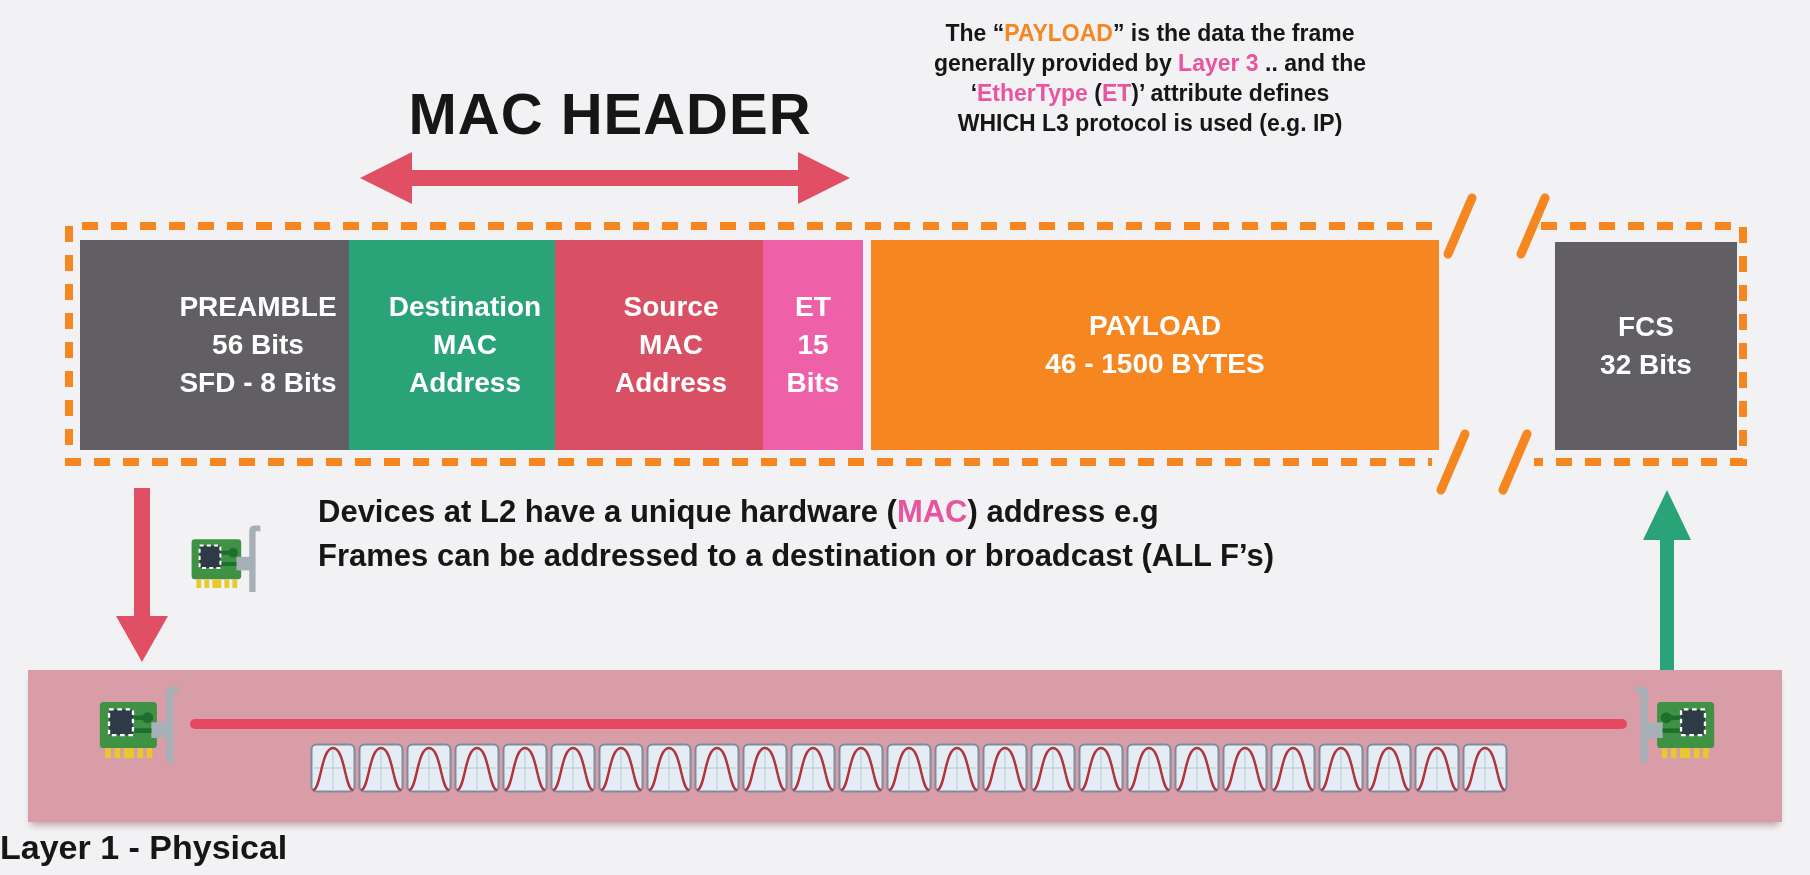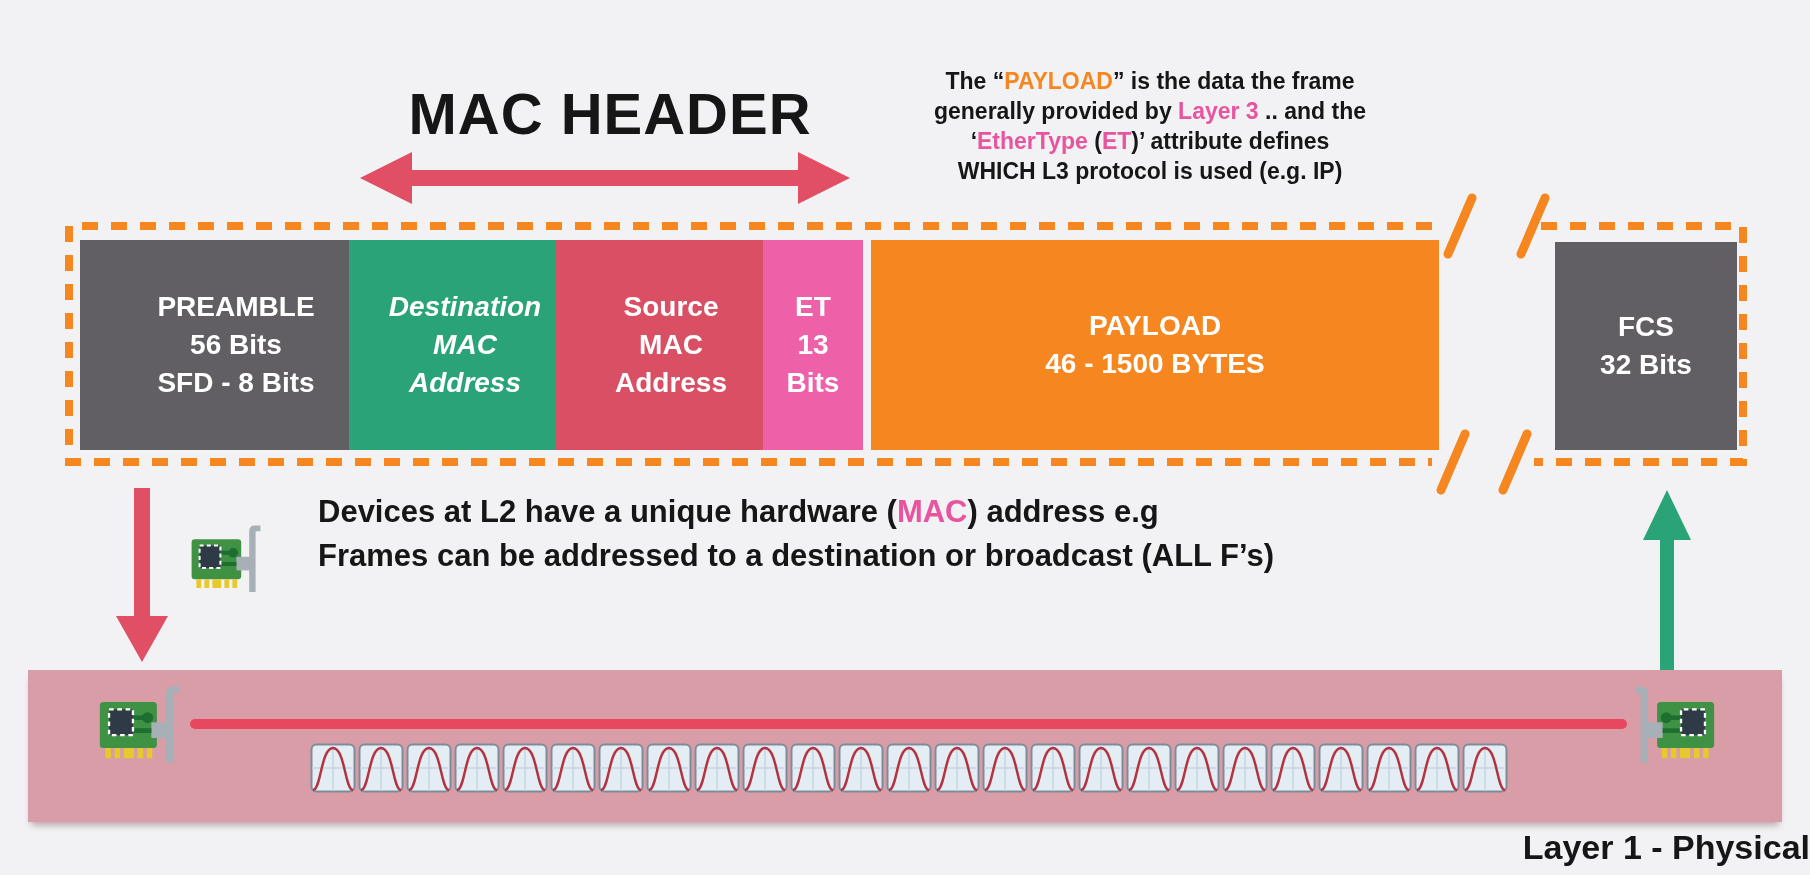--- a/index.html
+++ b/index.html
@@ -12,32 +12,32 @@
   svg { display:block; }
   .decor { position:absolute; left:0; top:0; pointer-events:none; }
 
   .title {
     position:absolute; left:360px; top:80px; width:500px;
     text-align:center; font-size:58px; font-weight:800; letter-spacing:1px;
   }
 
   .payload-note {
     position:absolute; left:840px; top:18px; width:620px;
-    text-align:center; font-size:23px; line-height:30px; font-weight:800;margin-top:48px;
+    text-align:center; font-size:23px; line-height:30px; font-weight:800;
   }
   .hl-orange { color:var(--text-orange); }
   .hl-pink { color:var(--text-pink); }
 
   .fbox {
     position:absolute; top:240px; height:210px;
     display:flex; flex-direction:column; align-items:center; justify-content:center;
     color:#fff; font-size:28px; line-height:38px; text-align:center; font-weight:700;
   }
-  .fbox.preamble { left:80px;  width:312px; background:var(--gray-box); }
-  .fbox.dest     { left:349px; width:232px; background:var(--green-box);font-style:italic; }
+  .fbox.preamble { left:80px;  width:312px; background:var(--gray-box);padding-left:22px; }
+  .fbox.dest     { left:349px; width:232px; background:var(--green-box); }
   .fbox.source   { left:555px; width:232px; background:var(--red-box); }
   .fbox.et       { left:763px; width:100px; background:var(--pink-box); }
   .fbox.payload  { left:871px; width:568px; background:var(--orange-box); }
   .fbox.fcs      { left:1555px; top:242px; width:182px; height:208px; background:var(--gray-box);align-items:center; }
 
   .mac-note {
     position:absolute; left:318px; top:490px;
     font-size:31px; line-height:44px; font-weight:700;
   }
 
@@ -54,21 +54,21 @@
   .wave-cell svg { width:46px; height:50px; }
 
   .nic { position:absolute; }
   .nic svg { width:100%; height:auto; }
   .nic-frame { left:190px; top:520px; width:80px; }
   .nic-left  { left:70px;  top:10px;  width:92px; }
   .nic-right { left:1596px; top:10px; width:92px; transform:scaleX(-1); }
 
   .layer1-label {
     position:absolute; left:0; top:828px; width:1810px;
-    text-align:right; font-size:34px; font-weight:800;
+    text-align:left; font-size:34px; font-weight:800;
   }
 </style>
 </head>
 <body>
 
 <svg width="0" height="0" style="position:absolute" aria-hidden="true">
   <symbol id="nic-symbol" viewBox="0 0 100 92">
     <path d="M74,90 V14 Q74,7 81,7 H88 V14 H82 V90 Z" fill="var(--nic-gray)"></path>
     <rect x="2" y="24" width="62" height="50" rx="4" fill="var(--nic-green)"></rect>
     <rect x="58" y="46" width="18" height="17" fill="var(--nic-gray)"></rect>
@@ -121,21 +121,21 @@
     <div>MAC</div>
     <div>Address</div>
   </div>
   <div class="fbox source">
     <div>Source</div>
     <div>MAC</div>
     <div>Address</div>
   </div>
   <div class="fbox et">
     <div>ET</div>
-    <div>13</div>
+    <div>15</div>
     <div>Bits</div>
   </div>
   <div class="fbox payload">
     <div>PAYLOAD</div>
     <div>46 - 1500 BYTES</div>
   </div>
   <div class="fbox fcs">
     <div>FCS</div>
     <div>32 Bits</div>
   </div>

